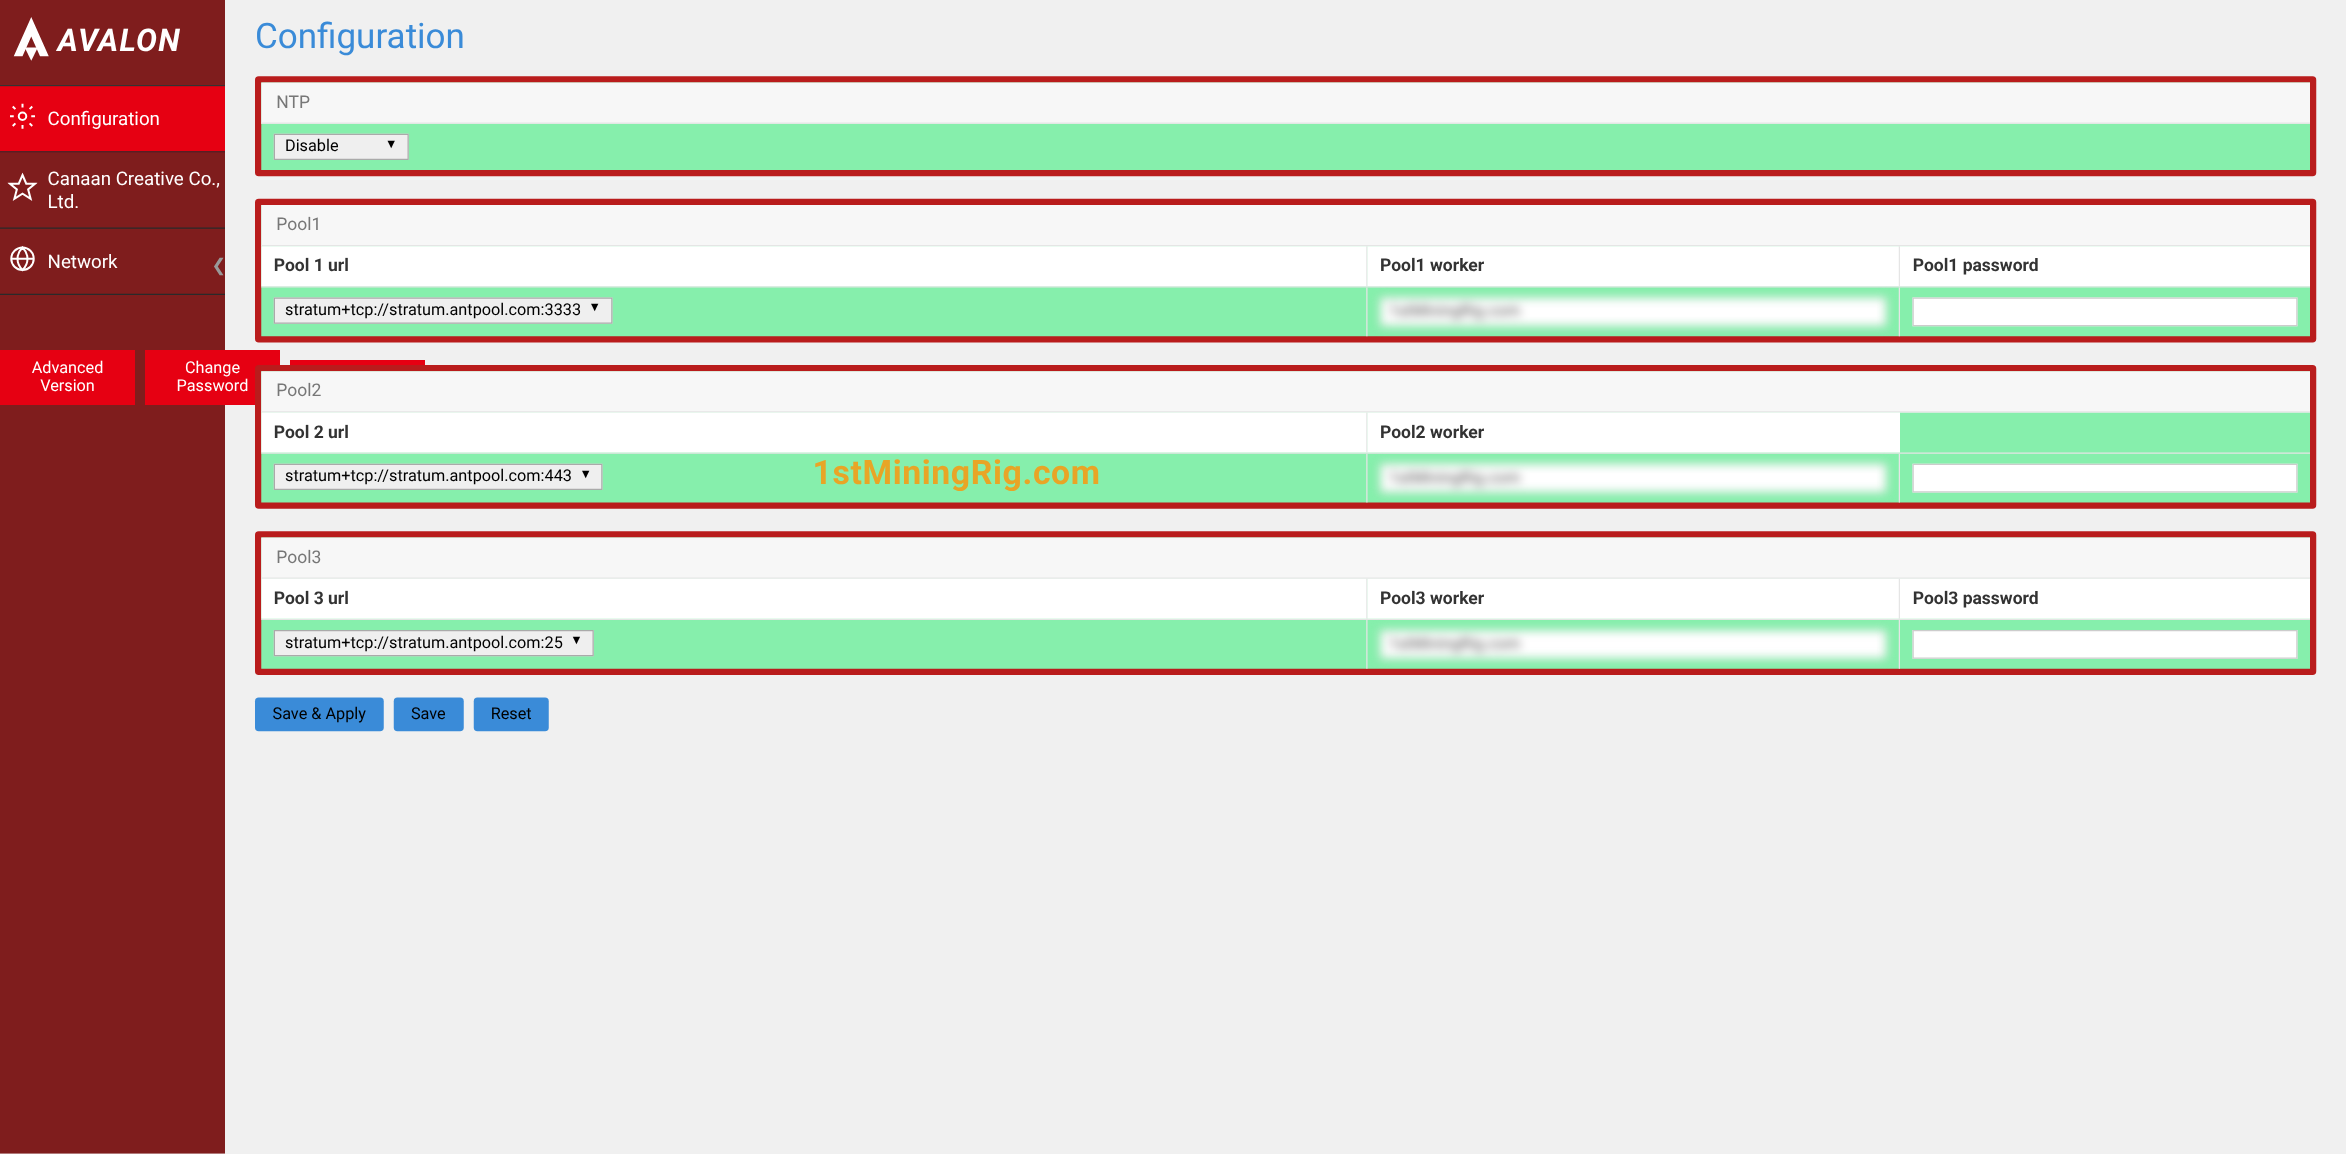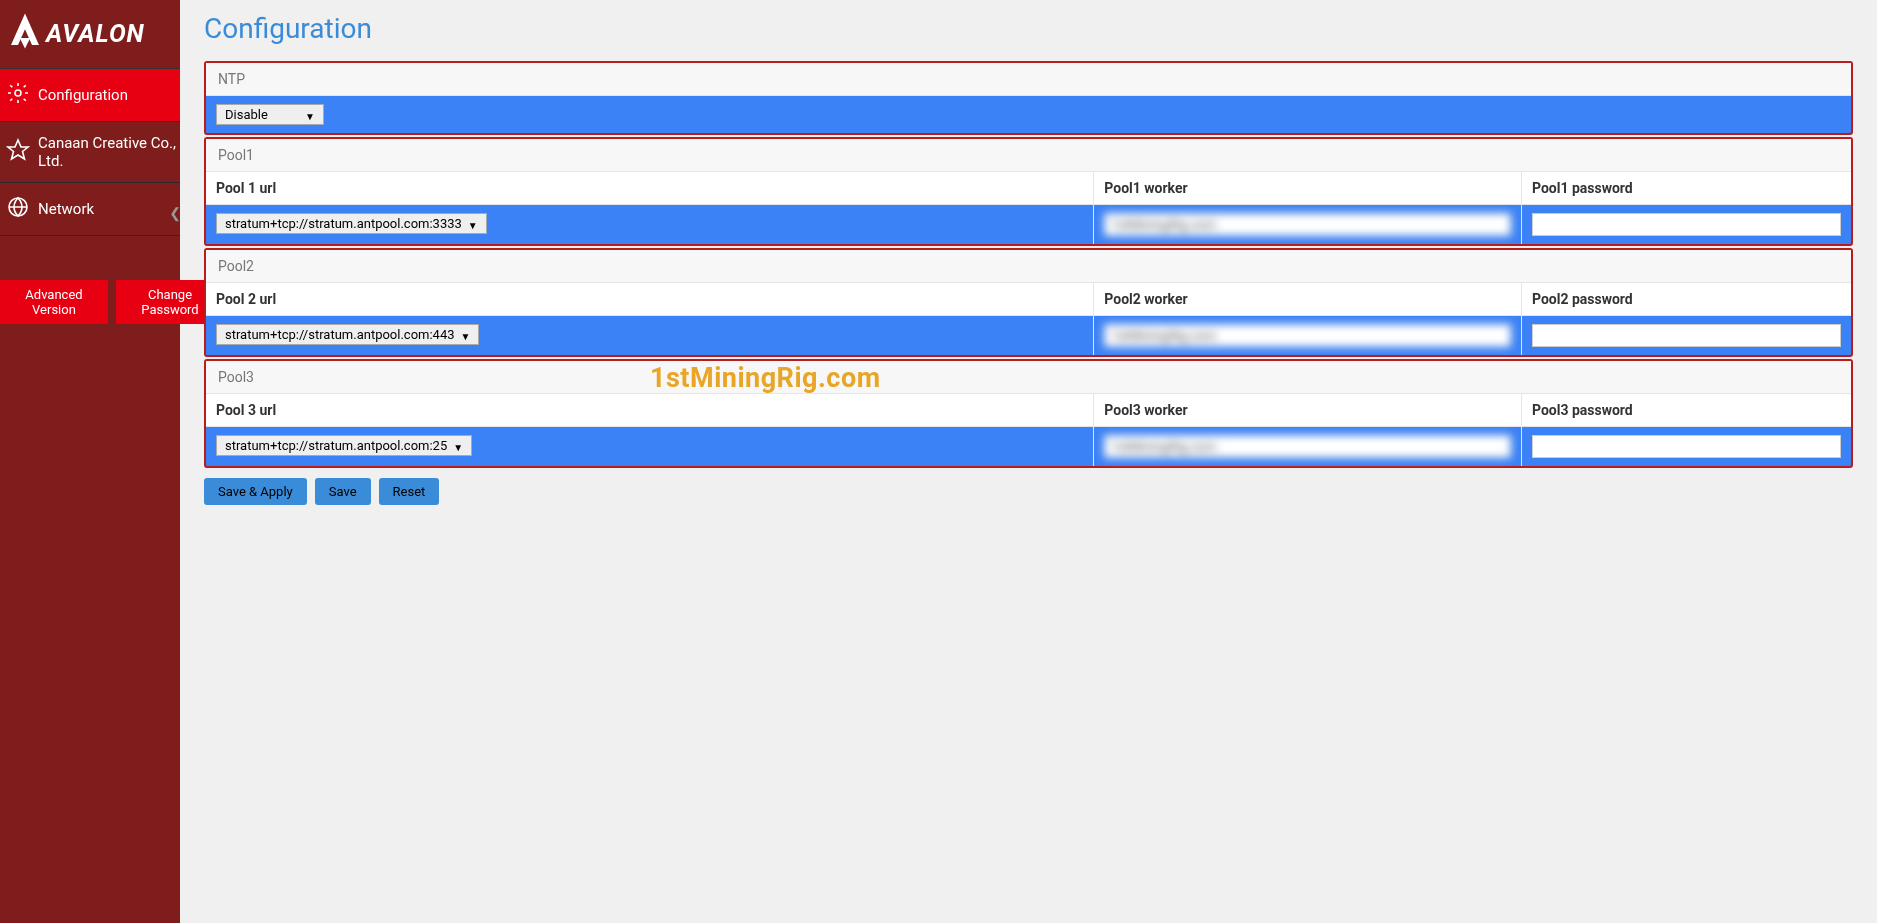--- a/index.html
+++ b/index.html
@@ -94,24 +94,24 @@
   padding: 12px 24px 24px 24px;
   position: relative;
 }
 .page-title {
   color: #3a8bd8;
   font-size: 28px;
   font-weight: 400;
   margin-bottom: 16px;
 }
 .panel {
-  background: #3b82f6;
-  border: 2px solid #b91c1c;
+  background: #86efac;
+  border: 5px solid #b91c1c;
   border-radius: 3px;
-  margin-bottom: 2px;
+  margin-bottom: 18px;
 }
 .panel-heading {
   padding: 8px 12px;
   color: #777;
   font-size: 14px;
   border-bottom: 1px solid #e5e5e5;
   background: #f7f7f7;
 }
 .panel-row {
   display: flex;
@@ -137,21 +137,21 @@
   flex: 0 0 54%;
 }
 .col-worker {
   flex: 0 0 26%;
 }
 .col-pass {
   flex: 0 0 20%;
 }
 .select-like {
   display: inline-flex;
-  align-items: flex-end;
+  align-items: flex-start;
   border: 1px solid #aaa;
   background: #efefef;
   padding: 2px 8px;
   font-size: 13px;
   cursor: pointer;
   min-width: 108px;
   justify-content: space-between;
 }
 .select-like .caret {
   font-size: 10px;
@@ -286,21 +286,20 @@
         <input class="text-input" type="text" value="" style="">
       </div>
     </div>
   </div>
 
   <div class="panel">
     <div class="panel-heading">Pool2</div>
     <div class="panel-row">
       <div class="panel-cell cell-header col-url">Pool 2 url</div>
       <div class="panel-cell cell-header col-worker">Pool2 worker</div>
-      <div class="panel-cell cell-header col-pass">Pool2 password</div>
     </div>
     <div class="panel-row">
       <div class="panel-cell col-url">
         <div class="select-like">
           <span>stratum+tcp://stratum.antpool.com:443</span>
           <span class="caret">▼</span>
         </div>
       </div>
       <div class="panel-cell col-worker">
         <input class="text-input blurred" type="text" value="1stMiningRig.com" style="">

